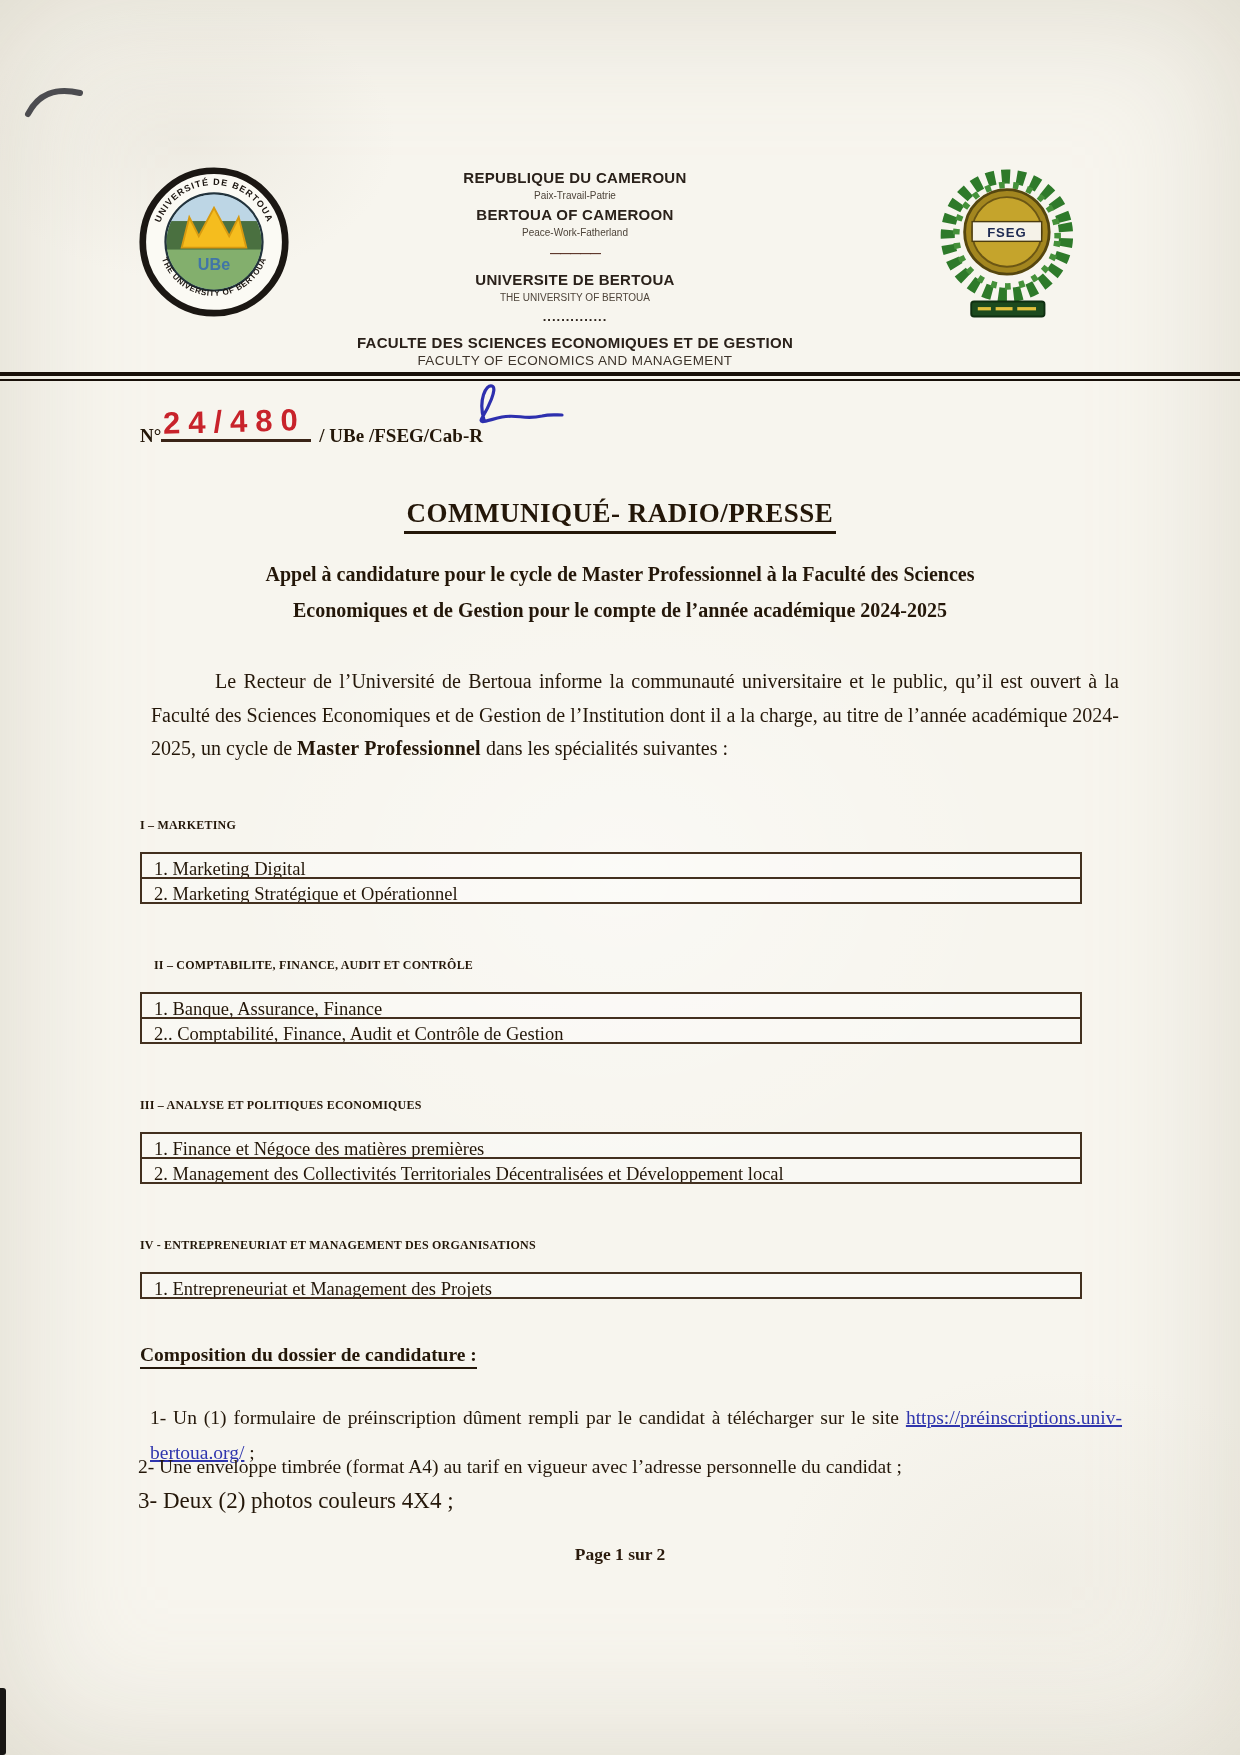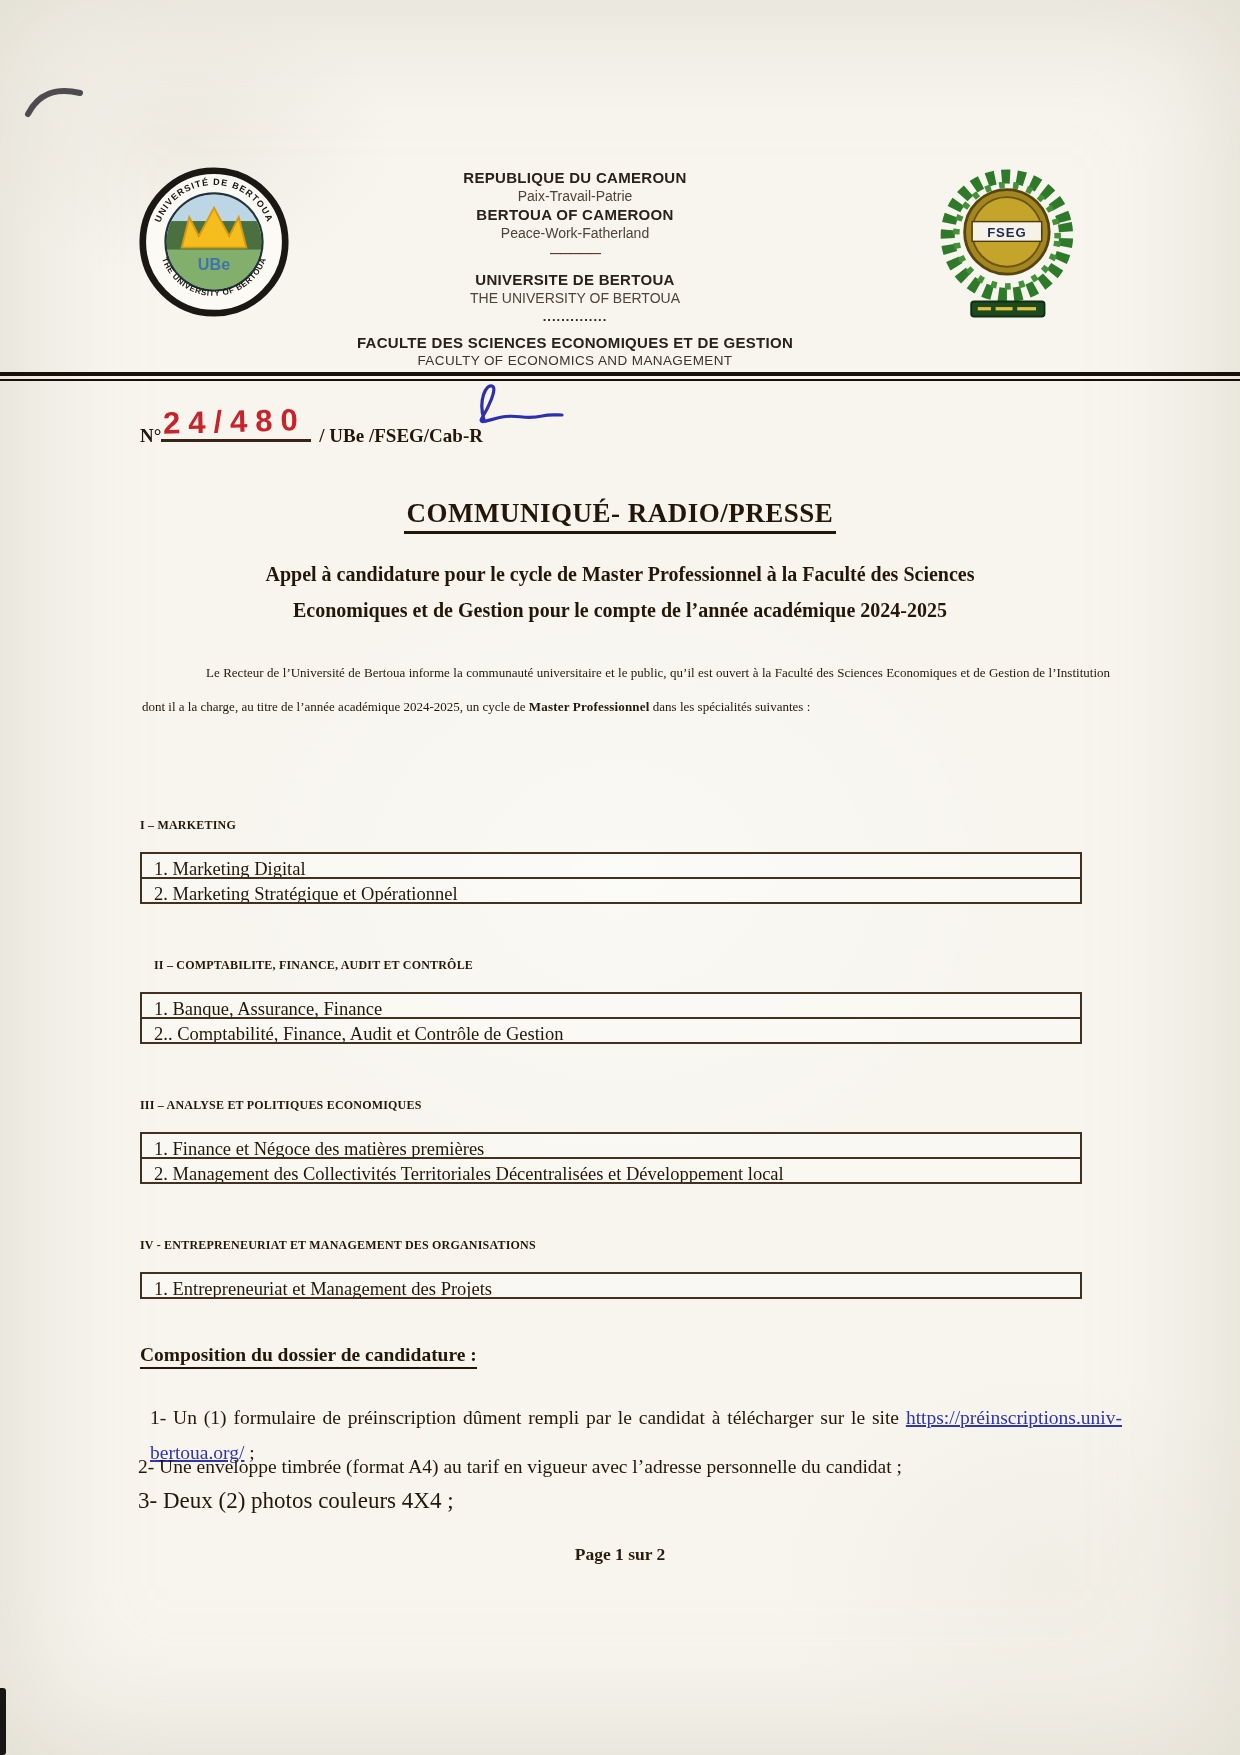--- a/index.html
+++ b/index.html
@@ -20,21 +20,21 @@
   .edge-mark { position:absolute; left:0; top:1688px; width:6px; height:67px; background:#181614; border-radius:0 3px 3px 0; }
 
   
   .letterhead { position:absolute; top:138px; left:105px; width:980px; display:flex; align-items:flex-start; }
   .lh-left  { width:185px; }
   .lh-left svg { margin-left:33px; margin-top:24px; }
   .lh-center { flex:1; text-align:center; font-family:"Liberation Sans", sans-serif; color:#2a211a; padding-top:30px; padding-right:40px; }
   .lh-right { width:185px; }
   .lh-right svg { margin-left:28px; margin-top:26px; }
   .lh-bold { font-weight:700; font-size:15px; letter-spacing:.3px; line-height:19px; }
-  .lh-reg  { font-size:14px; color:#4d4339; line-height:18px; }
+  .lh-reg  { font-size:10px; color:#4d4339; line-height:18px; }
   .lh-sep-dash { font-weight:700; font-size:11px; letter-spacing:-1px; color:#5a3327; line-height:14px; margin-top:4px; }
   .lh-sep-dots { font-weight:700; font-size:13px; letter-spacing:1px; color:#2a211a; line-height:12px; margin-top:4px; }
   .lh-group { margin-top:10px; }
   .lh-faculty-en { font-size:13.5px; letter-spacing:.4px; color:#3d342b; line-height:18px; }
 
   .rule { position:absolute; top:372px; left:0; width:1240px; height:3px;
           border-top:4px solid #181009; border-bottom:2px solid #181009; }
 
   
   .ref-row { position:absolute; top:402px; left:140px; width:1010px; display:flex; justify-content:space-between; font-weight:700; font-size:19px; }
@@ -49,21 +49,21 @@
   .date-blank { display:inline-block; width:195px; height:19px; border-bottom:3px solid #3a2417; position:relative; vertical-align:baseline; margin-left:10px; }
   .stamp-date { position:absolute; left:2px; bottom:0px; font-family:"Liberation Sans", sans-serif;
                 font-weight:700; font-size:25px; letter-spacing:1px; color:#cf2027;
                 transform:rotate(-1deg) scaleX(.92); transform-origin:left bottom; white-space:nowrap; }
 
   
   .title { position:absolute; top:498px; left:0; width:1240px; text-align:center; }
   .title span { font-size:27px; font-weight:700; letter-spacing:.5px; border-bottom:3px solid #241709; padding:0 3px 3px; }
   .subtitle { position:absolute; top:556px; left:130px; width:980px; text-align:center; font-weight:700; font-size:20px; line-height:36px; }
 
-  .intro { position:absolute; top:652px; left:138px; width:968px; font-size:13px; line-height:33.5px; text-align:justify; text-indent:64px; margin:4px; }
+  .intro { position:absolute; top:652px; left:138px; width:968px; font-size:20px; line-height:33.5px; text-align:justify; text-indent:64px; margin:13px; }
   .intro b { letter-spacing:.2px; }
 
   
   .sec-heading { position:absolute; left:140px; font-size:12px; font-weight:700; letter-spacing:.2px; }
   .h1 { top:818px; } .h2 { top:958px;margin-left:14px; } .h3 { top:1098px; } .h4 { top:1238px; }
   .spec-table { position:absolute; left:140px; width:938px; border:2px solid #43301f; background:rgba(255,255,255,.30); }
   .t1 { top:852px; } .t2 { top:992px; } .t3 { top:1132px; } .t4 { top:1272px; }
   .spec-row { height:23px; line-height:31px; padding:0 12px; font-size:18.5px; white-space:nowrap; overflow:hidden; }
   .spec-row + .spec-row { border-top:2px solid #43301f; }
 

